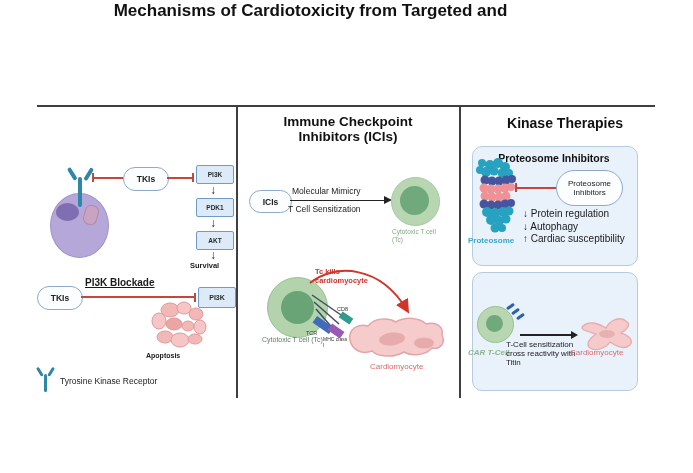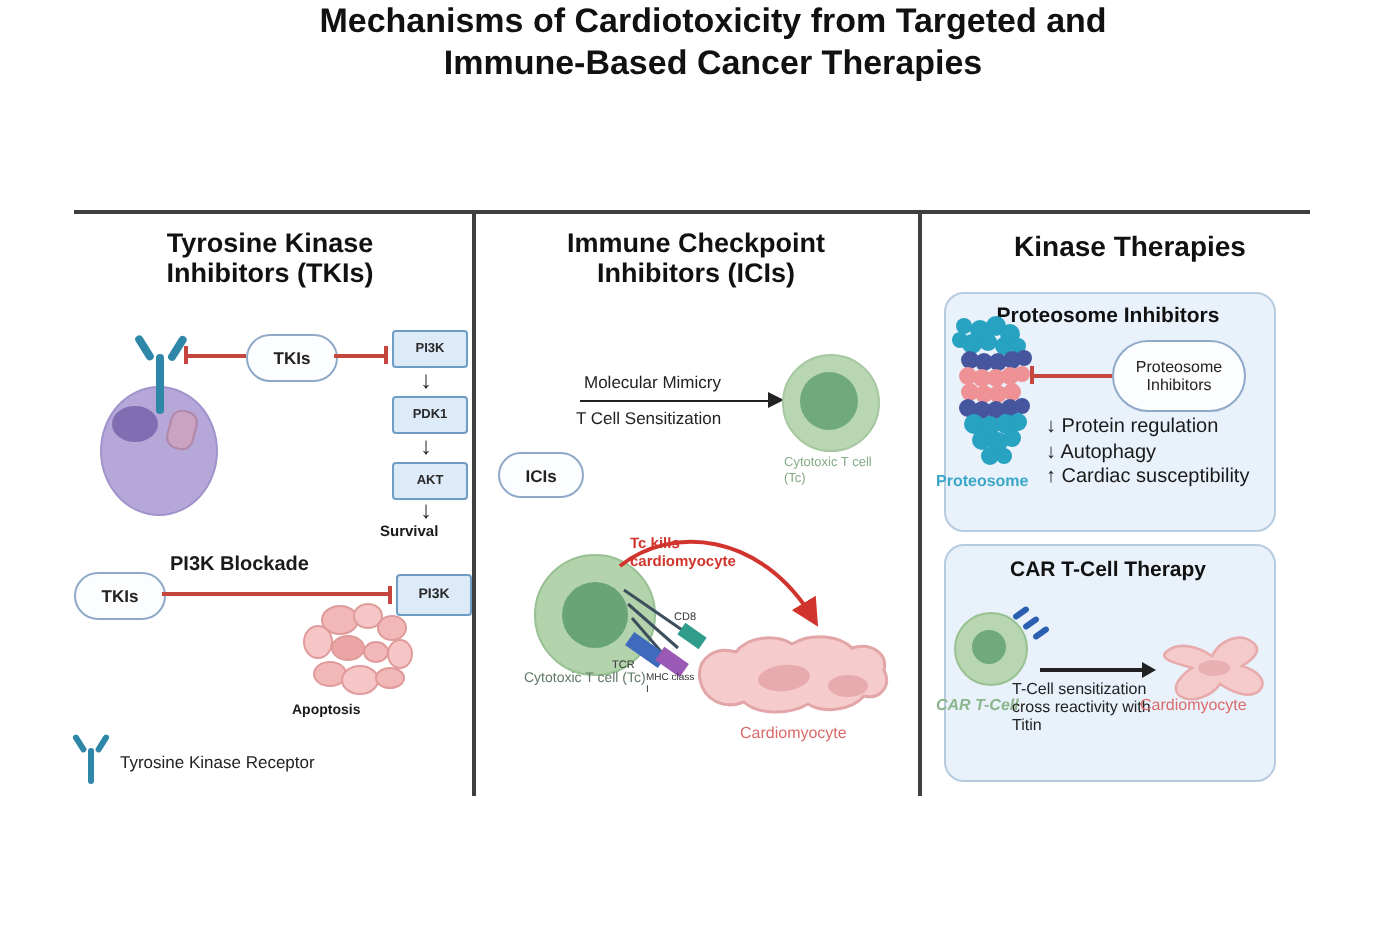--- a/index.html
+++ b/index.html
@@ -8,21 +8,21 @@
     font-family:"Liberation Sans", sans-serif; overflow:hidden; color:#1a1a1a;
   }
   .abs { position:absolute; }
   .ctr { text-align:left; }
   .b { font-weight:bold; }
   
   .rule-h { position:absolute; background:#3f3f3f; height:2px; }
   .rule-v { position:absolute; background:#3f3f3f; width:2px; }
   
   .fig-title { position:absolute; left:0; top:57; width:621px; text-align:center;
-    font-size:17px; font-weight:bold; line-height:21px; color:#111;margin-left:46px; }
+    font-size:17px; font-weight:bold; line-height:21px; color:#111; }
   .panel-head { position:absolute; font-size:13.5px; font-weight:bold; line-height:15px;
     text-align:center; color:#111; }
   
   .pill { position:absolute; border:1.5px solid #8fa9c9; border-radius:999px; background:#fcfdfe;
     display:flex; align-items:center; justify-content:center; font-weight:bold; color:#222; }
   .pbox { position:absolute; border:1px solid #6f9cc4; background:#dcebf7; border-radius:2px;
     display:flex; align-items:center; justify-content:center; color:#2a2a2a; }
   
   .redline { position:absolute; background:#c4463d; height:2px; }
   .tbar { position:absolute; background:#c4463d; width:2px; height:9px; }
@@ -40,28 +40,26 @@
   .tinylabel { position:absolute; color:#333; }
   .recbar { position:absolute; background:#2b5fb0; border-radius:1.5px; width:9px; height:3px; }
 </style>
 </head>
 <body>
 
 <div class="canvas">
 
   <div class="fig-title">
     <span style="display:block">Mechanisms of Cardiotoxicity from Targeted and</span>
-    <span style="display:block">Immune-Based Cancer Therapies</span>
   </div>
 
   <div class="rule-h" style="left:37px; top:105px; width:618px;"></div>
   <div class="rule-v" style="left:236px; top:105px; height:293px;"></div>
   <div class="rule-v" style="left:459px; top:105px; height:293px;"></div>
 
-  <div class="panel-head" style="left:70px; top:114px; width:130px;">Tyrosine Kinase Inhibitors (TKIs)</div>
 
   <div class="circle" style="left:50px; top:193px; width:57px; height:63px; background:#b5a8d8; border:1px solid #a193cb;"></div>
   <div class="circle" style="left:56px; top:203px; width:23px; height:18px; background:#7f6eb2;"></div>
   <div class="abs" style="left:84px; top:205px; width:12px; height:18px; background:#c9a3c1; border:1px solid #b287aa; border-radius:6px; transform:rotate(15deg);"></div>
 
   <div class="abs" style="left:69px; top:166px; width:22px; height:42px;">
     <div class="abs" style="left:9px; top:11px; width:3.5px; height:30px; background:#2e86a8; border-radius:2px;"></div>
     <div class="abs" style="left:4.5px; top:0px; width:3.5px; height:14px; background:#2e86a8; border-radius:2px; transform:rotate(-32deg); transform-origin:bottom center;"></div>
     <div class="abs" style="left:13.5px; top:0px; width:3.5px; height:14px; background:#2e86a8; border-radius:2px; transform:rotate(32deg); transform-origin:bottom center;"></div>
   </div>
@@ -74,21 +72,21 @@
 
   <div class="pbox" style="left:196px; top:165px; width:36px; height:17px; font-size:6.5px; font-weight:bold;">PI3K</div>
   <div class="darr" style="left:210px; top:184px;">↓</div>
   <div class="pbox" style="left:196px; top:198px; width:36px; height:17px; font-size:6.5px; font-weight:bold;">PDK1</div>
   <div class="darr" style="left:210px; top:217px;">↓</div>
   <div class="pbox" style="left:196px; top:231px; width:36px; height:17px; font-size:6.5px; font-weight:bold;">AKT</div>
   <div class="darr" style="left:210px; top:249px;">↓</div>
   <div class="abs b ctr" style="left:190px; top:261px; width:48px; font-size:7.5px;">Survival</div>
 
   <div class="pill" style="left:37px; top:286px; width:44px; height:22px; font-size:8.5px;">TKIs</div>
-  <div class="abs b ctr" style="left:85px; top:277px; width:110px; font-size:10px;">PI3K Blockade</div>
+  <div class="abs b ctr" style="left:85px; top:277px; width:110px; font-size:10px;text-decoration:underline;">PI3K Blockade</div>
   <div class="redline" style="left:81px; top:296px; width:113px;"></div>
   <div class="tbar" style="left:194px; top:292.5px;"></div>
   <div class="pbox" style="left:198px; top:287px; width:36px; height:19px; font-size:7px; font-weight:bold;">PI3K</div>
 
 
   <svg class="abs" style="left:148px; top:300px;" width="62" height="52">
     <g stroke="#e09a9a" stroke-width="1">
       <ellipse cx="22" cy="10" rx="9" ry="7" fill="#f2b8b8"></ellipse>
       <ellipse cx="36" cy="8" rx="7" ry="6" fill="#f6c6c6"></ellipse>
       <ellipse cx="48" cy="14" rx="7" ry="6" fill="#f2b8b8"></ellipse>
@@ -105,21 +103,21 @@
 
   <div class="abs" style="left:38px; top:366px; width:16px; height:28px;">
     <div class="abs" style="left:6px; top:8px; width:3px; height:18px; background:#2e86a8; border-radius:2px;"></div>
     <div class="abs" style="left:3px; top:0px; width:3px; height:10px; background:#2e86a8; border-radius:2px; transform:rotate(-32deg); transform-origin:bottom center;"></div>
     <div class="abs" style="left:9px; top:0px; width:3px; height:10px; background:#2e86a8; border-radius:2px; transform:rotate(32deg); transform-origin:bottom center;"></div>
   </div>
   <div class="abs" style="left:60px; top:376px; font-size:8.5px; color:#222;">Tyrosine Kinase Receptor</div>
 
   <div class="panel-head" style="left:273px; top:114px; width:150px;">Immune Checkpoint Inhibitors (ICIs)</div>
 
-  <div class="pill" style="left:249px; top:190px; width:41px; height:21px; font-size:8.5px;margin-top:36px;">ICIs</div>
+  <div class="pill" style="left:249px; top:190px; width:41px; height:21px; font-size:8.5px;">ICIs</div>
   <div class="abs ctr" style="left:292px; top:186px; width:88px; font-size:8.5px; color:#222;">Molecular Mimicry</div>
   <div class="blkline" style="left:290px; top:199.5px; width:94px;"></div>
   <div class="arr-r" style="left:384px; top:195.5px;"></div>
   <div class="abs ctr" style="left:288px; top:204px; width:96px; font-size:8.5px; color:#222;">T Cell Sensitization</div>
 
   <div class="circle" style="left:391px; top:177px; width:47px; height:47px; background:#b9d6b3; border:1px solid #a6c8a0;"></div>
   <div class="circle" style="left:400px; top:186px; width:29px; height:29px; background:#6fa97c;"></div>
   <div class="abs ctr" style="left:392px; top:228px; width:46px; font-size:6.5px; line-height:7.5px; color:#83ab85;">Cytotoxic T cell (Tc)</div>
 
   <div class="circle" style="left:267px; top:277px; width:59px; height:59px; background:#b2d3ac; border:1px solid #98c193;"></div>
@@ -216,21 +214,20 @@
   <div class="redline" style="left:517px; top:186.5px; width:39px;"></div>
   <div class="pill" style="left:556px; top:170px; width:67px; height:36px; font-size:8px; font-weight:normal; text-align:center; line-height:9px; padding:0 4px; box-sizing:border-box;">Proteosome Inhibitors</div>
 
   <div class="fx-list" style="left:523px; top:208px;">
     <div>↓ Protein regulation</div>
     <div>↓ Autophagy</div>
     <div>↑ Cardiac susceptibility</div>
   </div>
 
   <div class="card" style="left:472px; top:272px; width:164px; height:117px;"></div>
-  <div class="card-title" style="left:482px; top:279px; width:144px;">CAR T-Cell Therapy</div>
 
   <div class="circle" style="left:477px; top:306px; width:35px; height:35px; background:#b9d6b3; border:1px solid #98c193;"></div>
   <div class="circle" style="left:486px; top:315px; width:17px; height:17px; background:#6fa97c;"></div>
   <div class="recbar" style="left:506px; top:305px; transform:rotate(-35deg);"></div>
   <div class="recbar" style="left:511px; top:310px; transform:rotate(-35deg);"></div>
   <div class="recbar" style="left:516px; top:315px; transform:rotate(-35deg);"></div>
   <div class="abs b ctr" style="left:468px; top:348px; width:54px; font-size:8px; color:#8cb68d;font-style:italic;">CAR T-Cell</div>
 
   <div class="blkline" style="left:520px; top:334px; width:52px;"></div>
   <div class="arr-r" style="left:571px; top:330.5px; border-left-width:7px; border-top-width:4px; border-bottom-width:4px;"></div>

